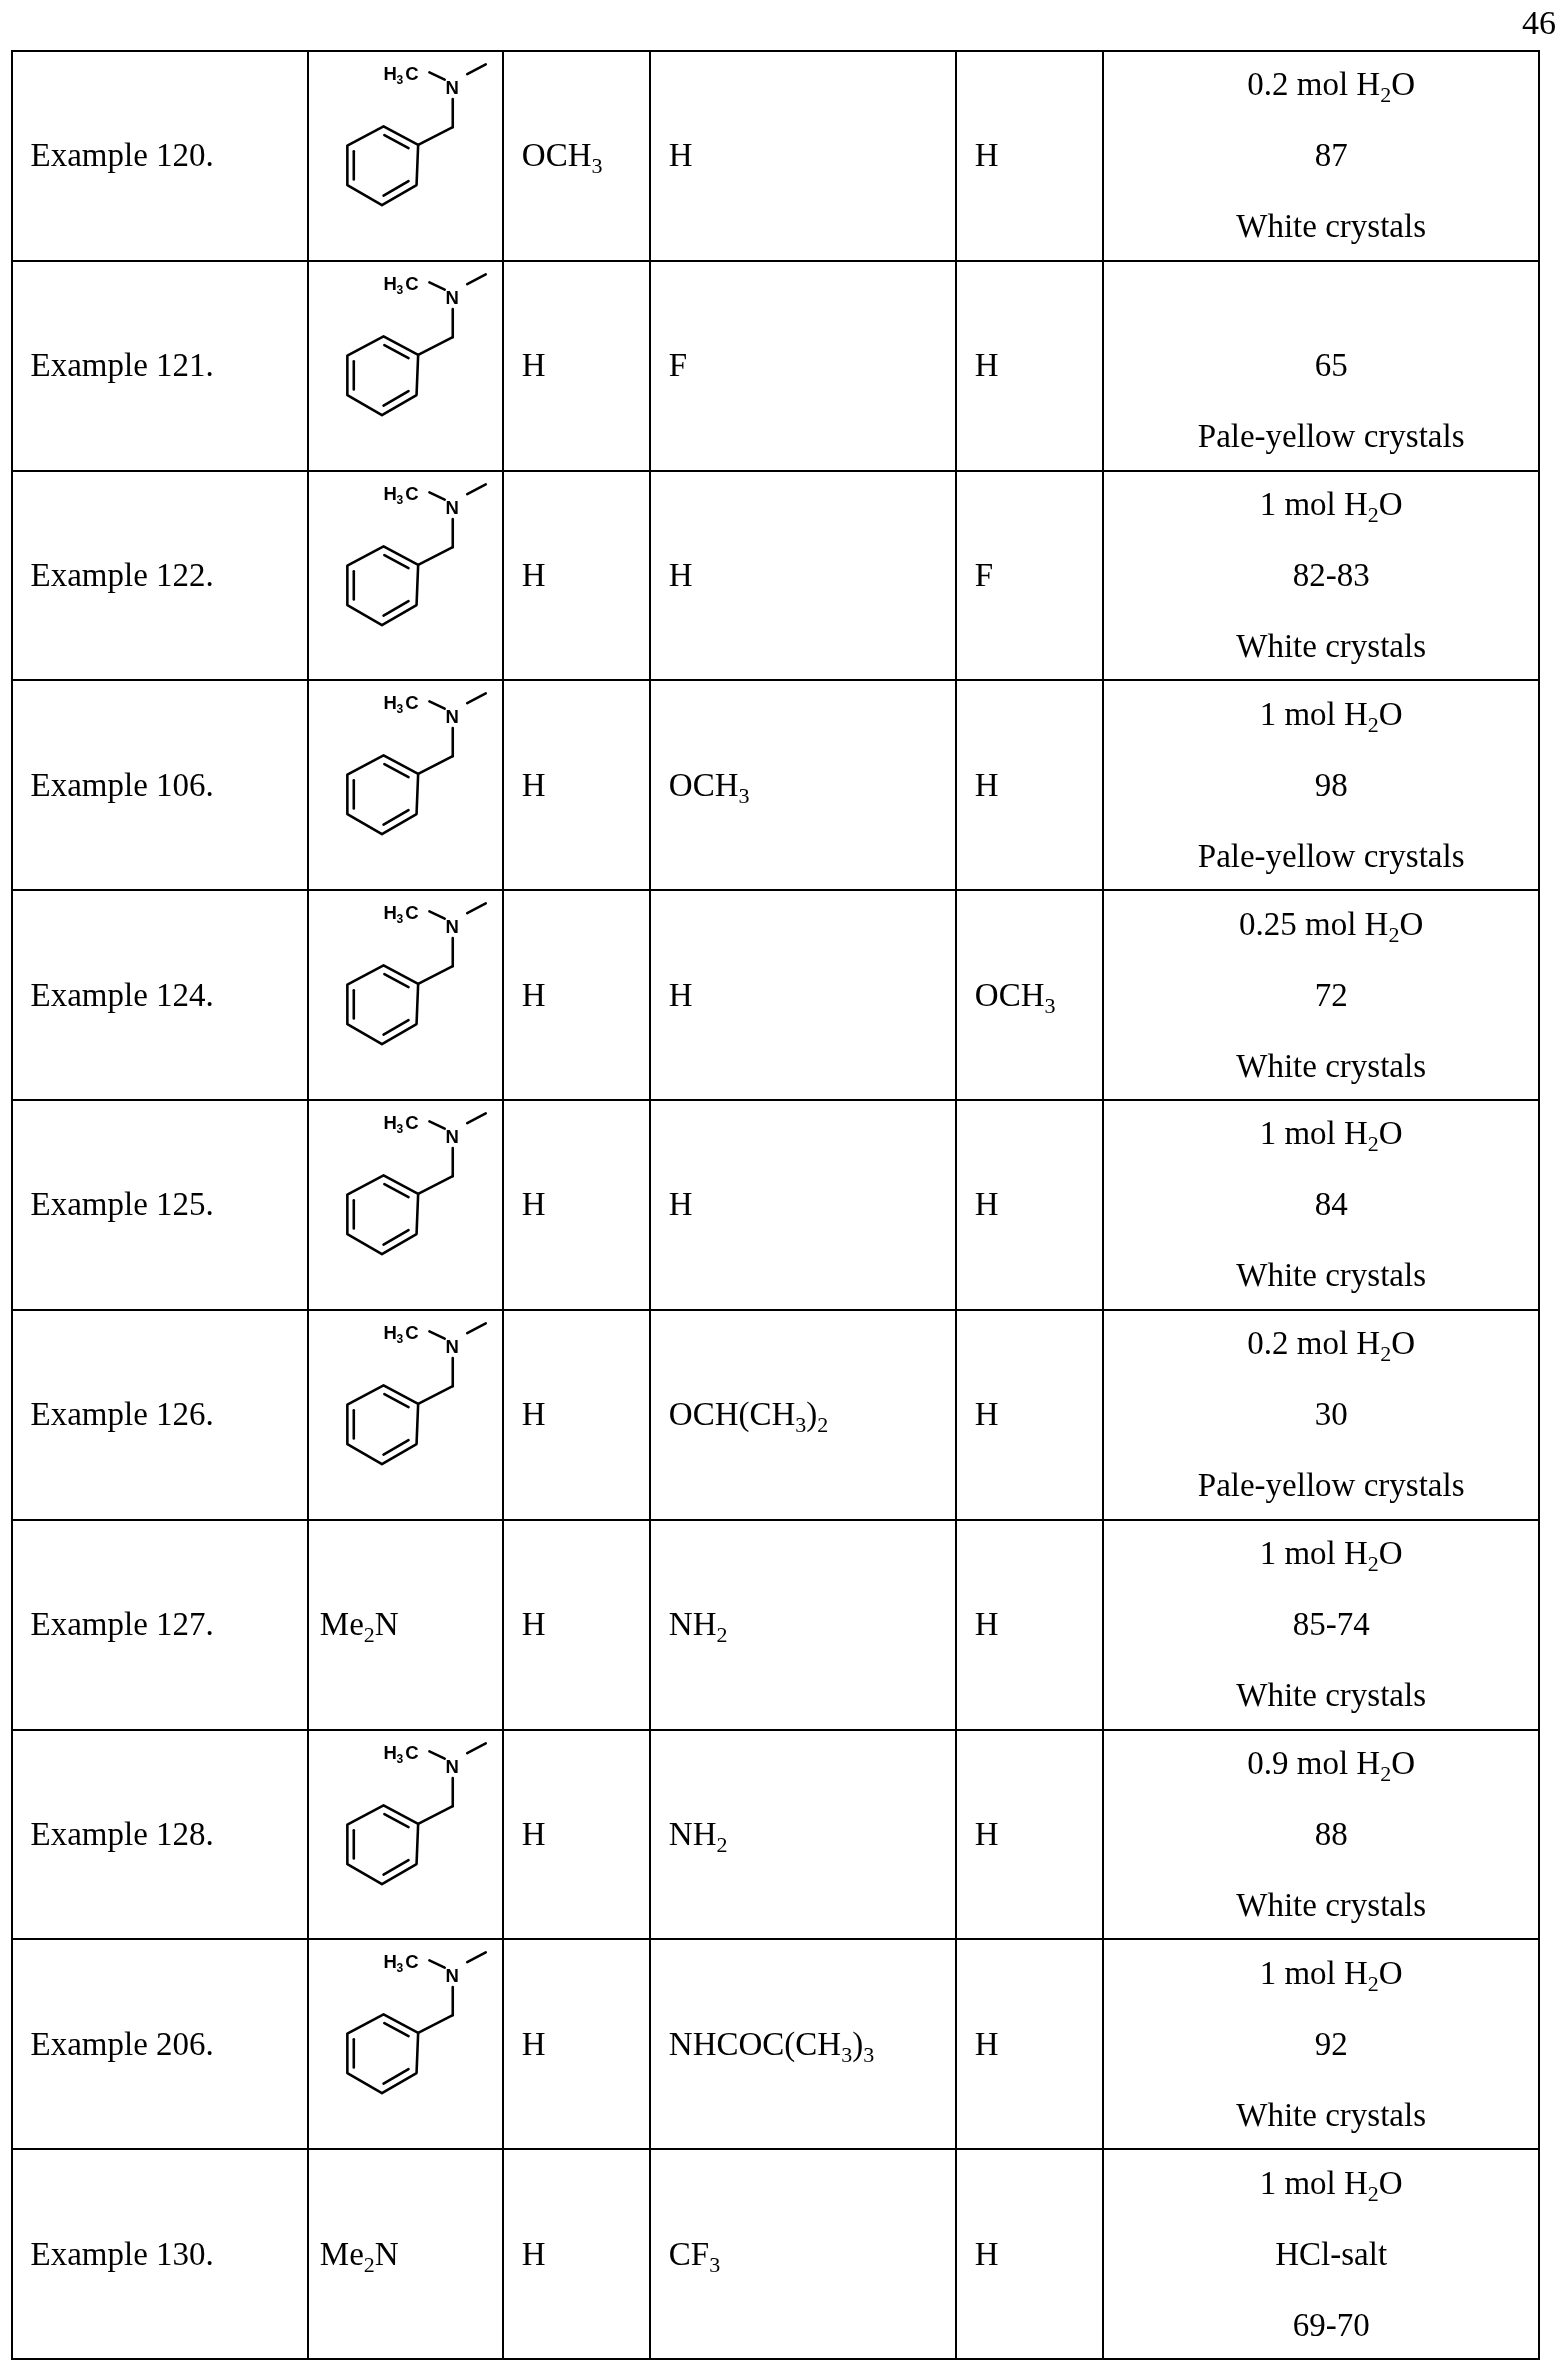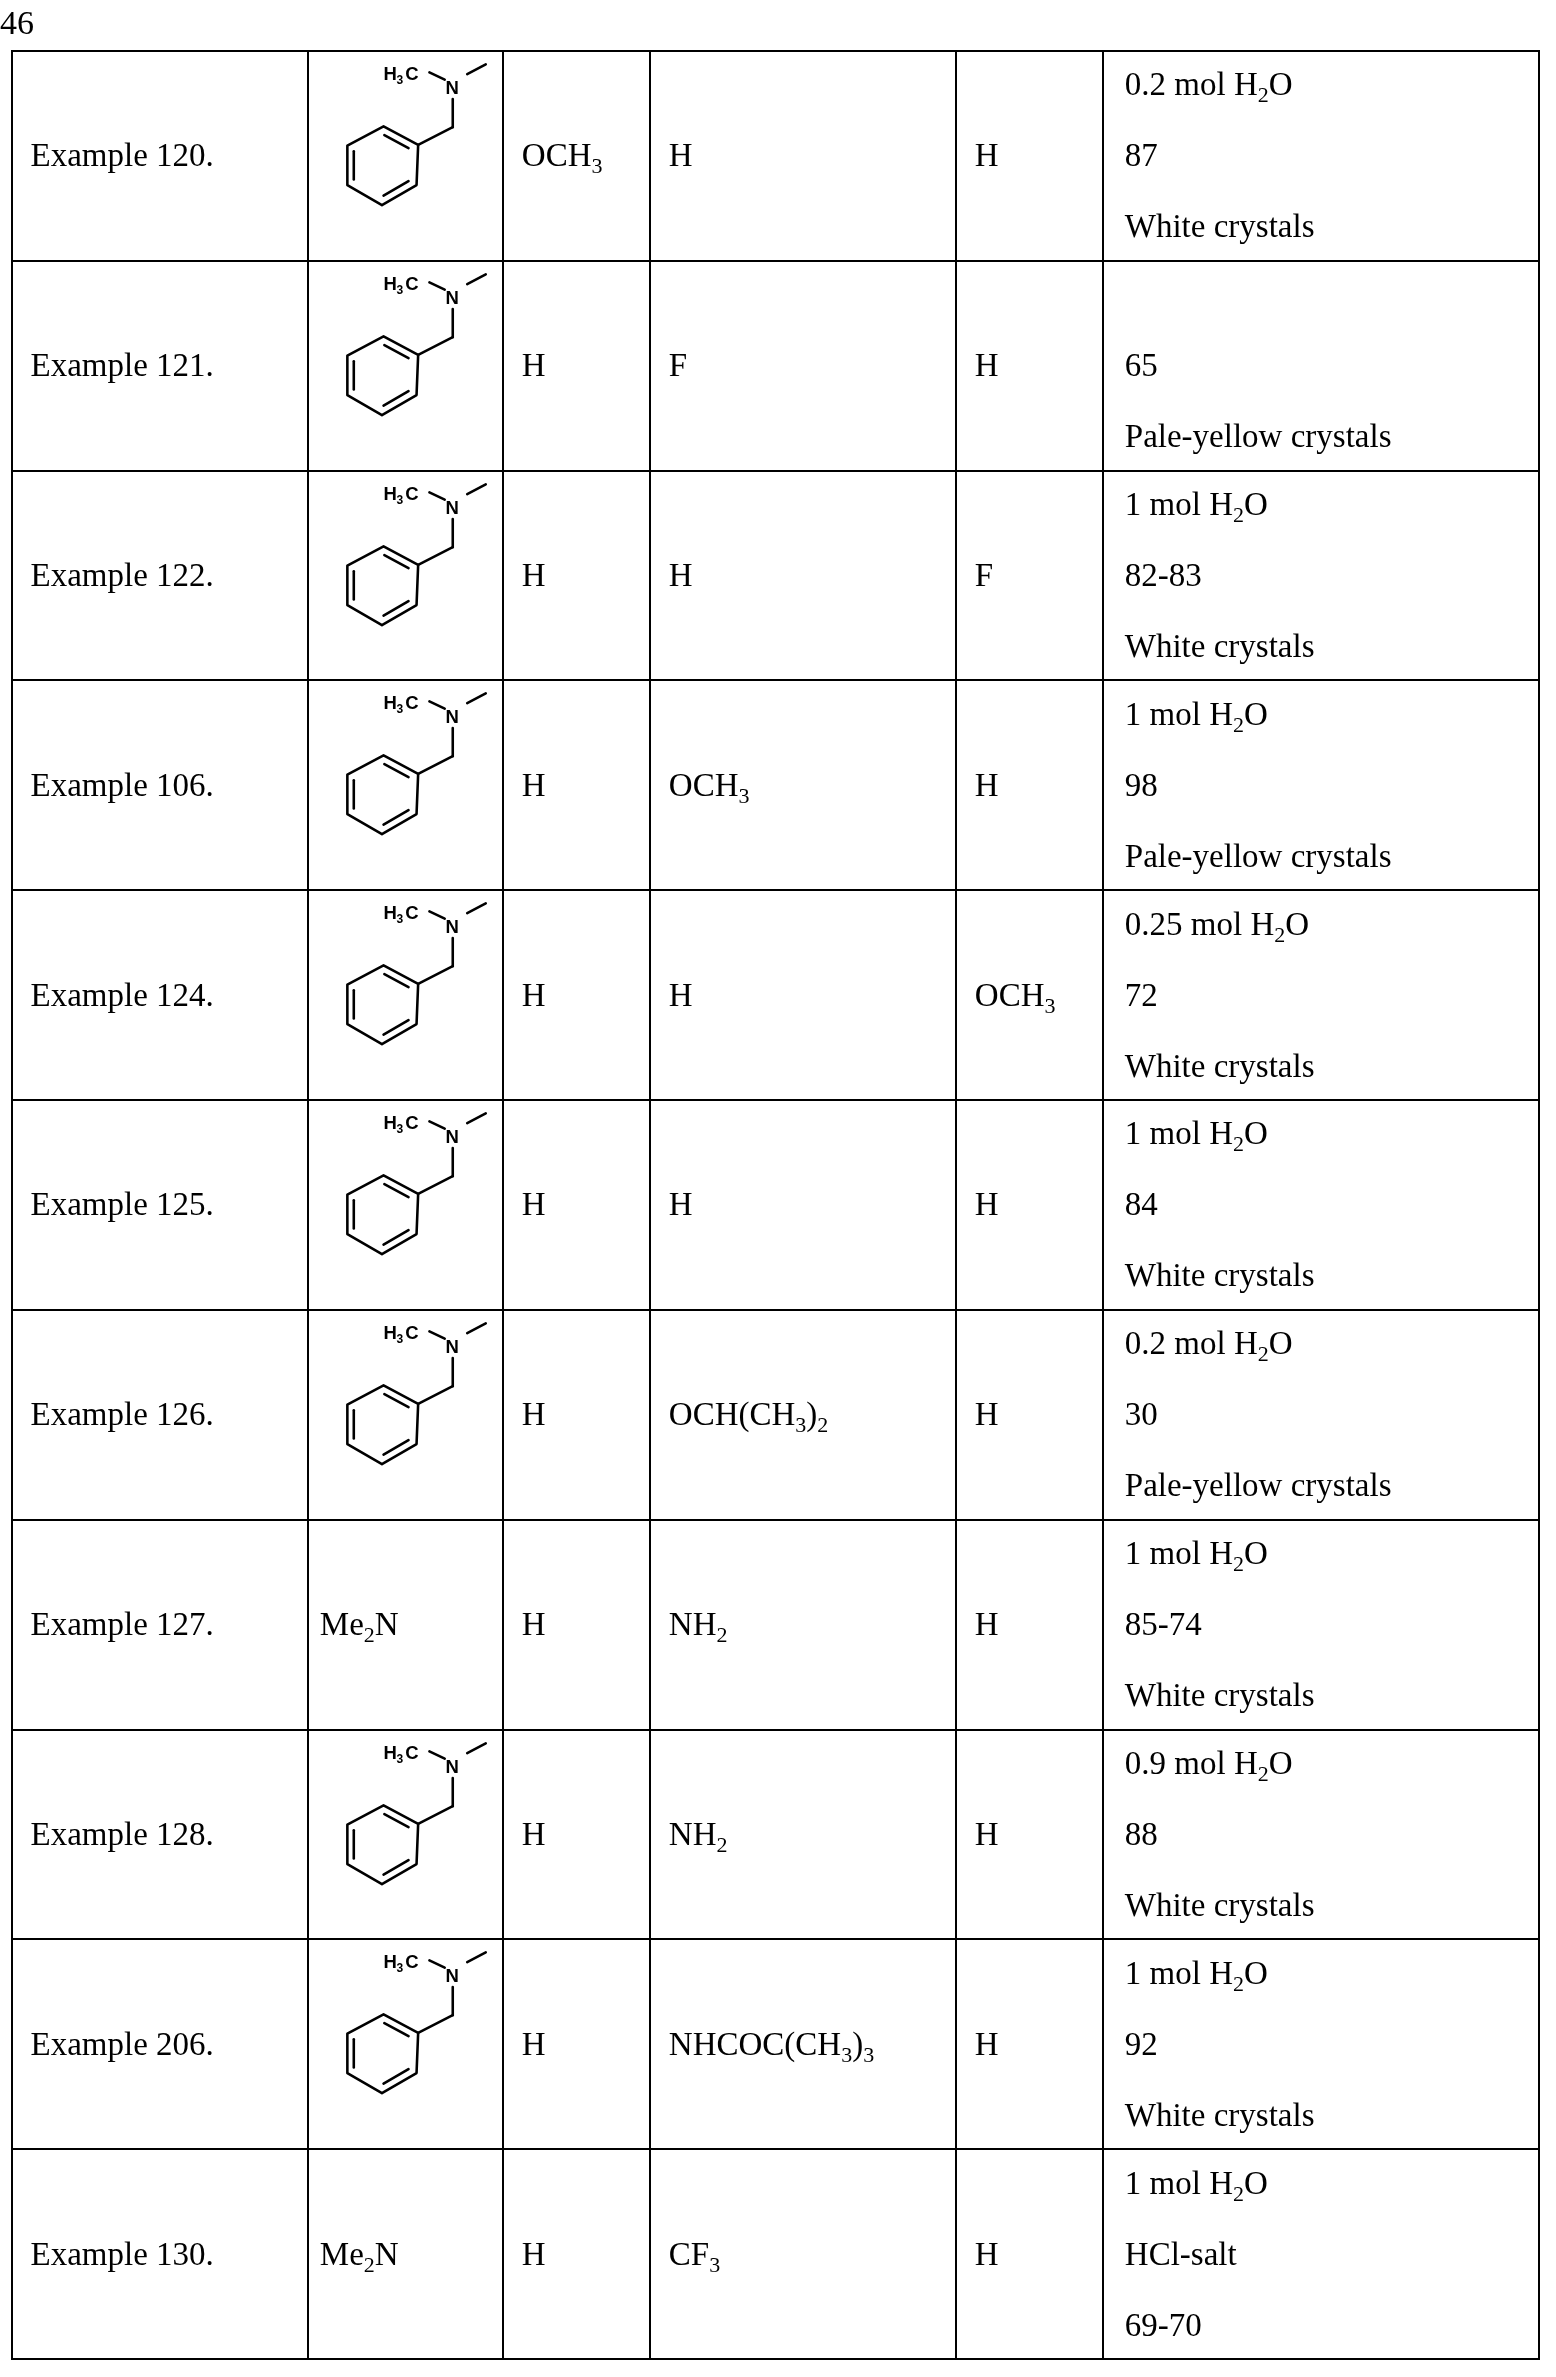--- a/index.html
+++ b/index.html
@@ -1,30 +1,30 @@
 <!DOCTYPE html>
 <html style="font-size:13px"><head>
 <meta charset="utf-8">
 <style>
   html, body { margin: 0; padding: 0; background: #ffffff; }
   body { width: 1556px; height: 2377px; position: relative; overflow: hidden;
          font-family: "Liberation Serif", "DejaVu Serif", serif; color: #000; }
-  .page-num { position: absolute; left: 0; width: 1556px; top: 3.2px; text-align: left;
+  .page-num { position: absolute; left: 0; width: 1556px; top: 3.2px; text-align: right;
               font-size: 34px; line-height: 40px; }
   table.t { position: absolute; left: 10.5px; top: 50px; width: 1529px; height: 2310px;
             border-collapse: collapse; table-layout: fixed; }
   table.t td { border: 2.4px solid #000; padding: 0 0 0 18px; font-size: 33px; line-height: 39px;
                vertical-align: middle; height: 205px; white-space: nowrap; overflow: hidden; }
   td.c-ex { width: 276px; margin-left: 26px; }
   td.c-r1 { width: 182px; padding-left: 11.3px !important; }
   td.c-r2 { width: 127px; }
   td.c-r3 { width: 286px; }
   td.c-r4 { width: 127px; }
   td.c-props { padding-left: 21px !important; }
-  .lines { display: flex; flex-direction: column; justify-content: space-between; height: 181px; padding: 0; }
+  .lines { display: flex; flex-direction: column; justify-content: space-between; height: 181px; padding: 0; align-items: center; }
   .line { height: 39px; line-height: 39px; }
   sub { font-size: 22px; vertical-align: -6.5px; line-height: 0; }
   .struct { display: block; width: 177px; height: 205px; }
   .struct svg { display: block; }
 </style>
 </head>
 <body>
 
 <div class="page-num">46</div>
 

